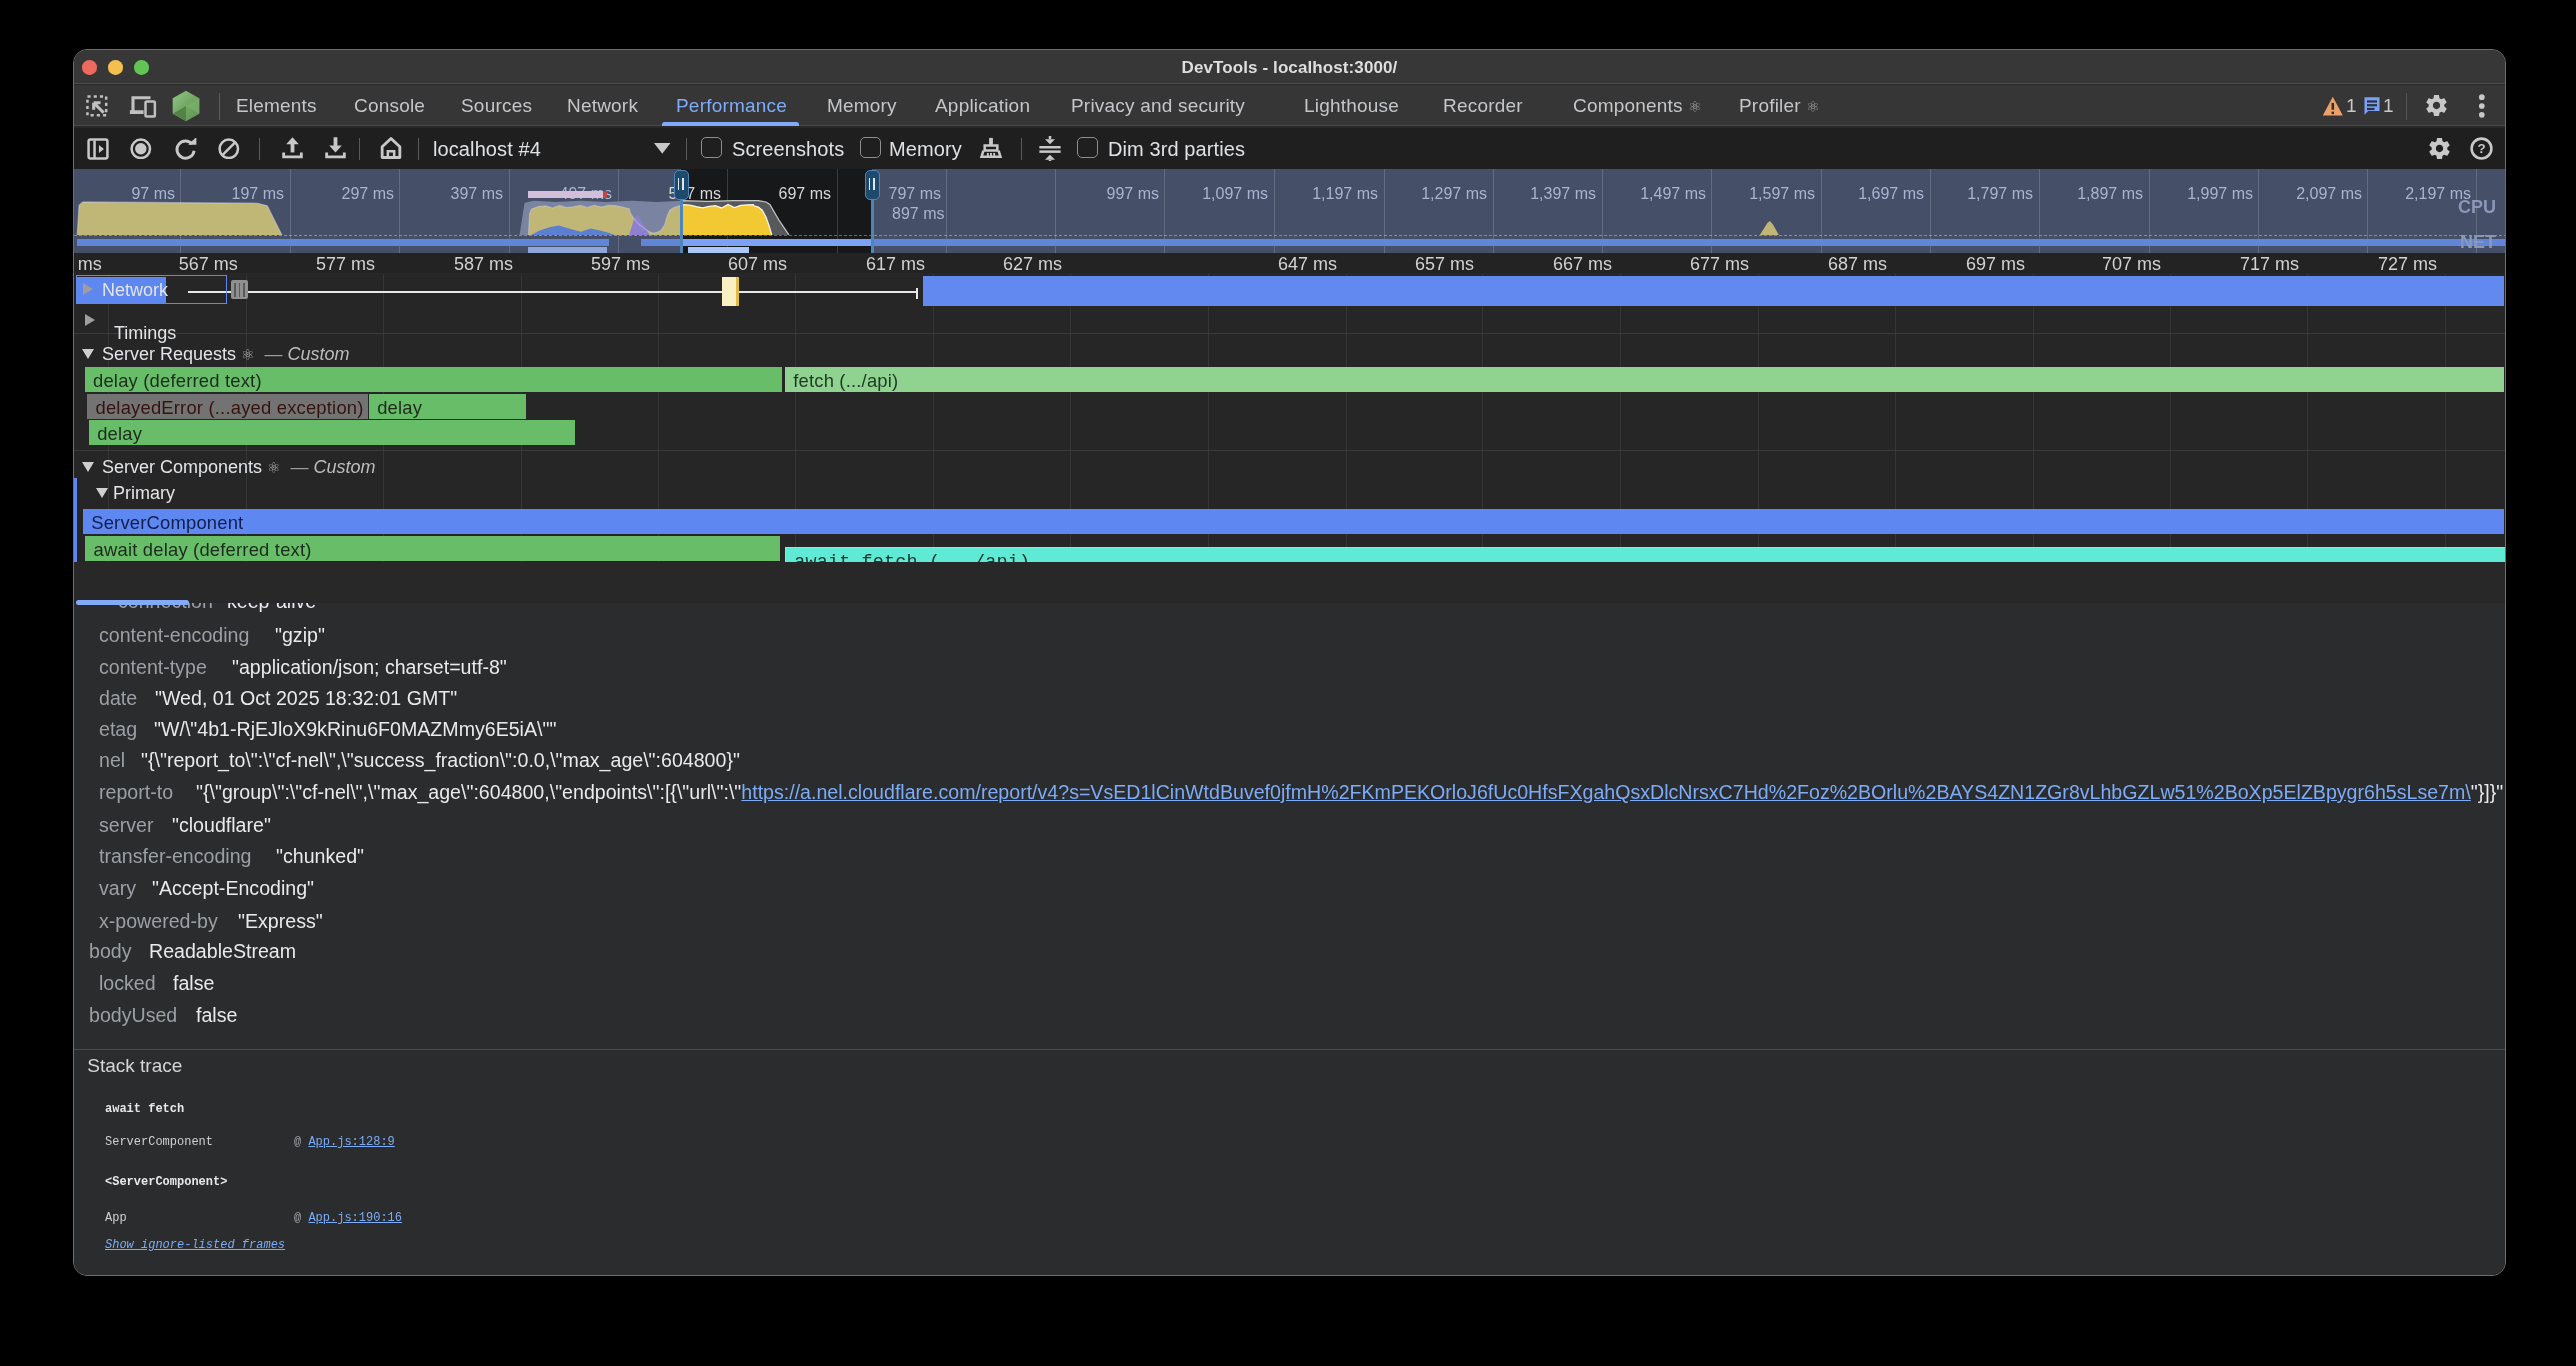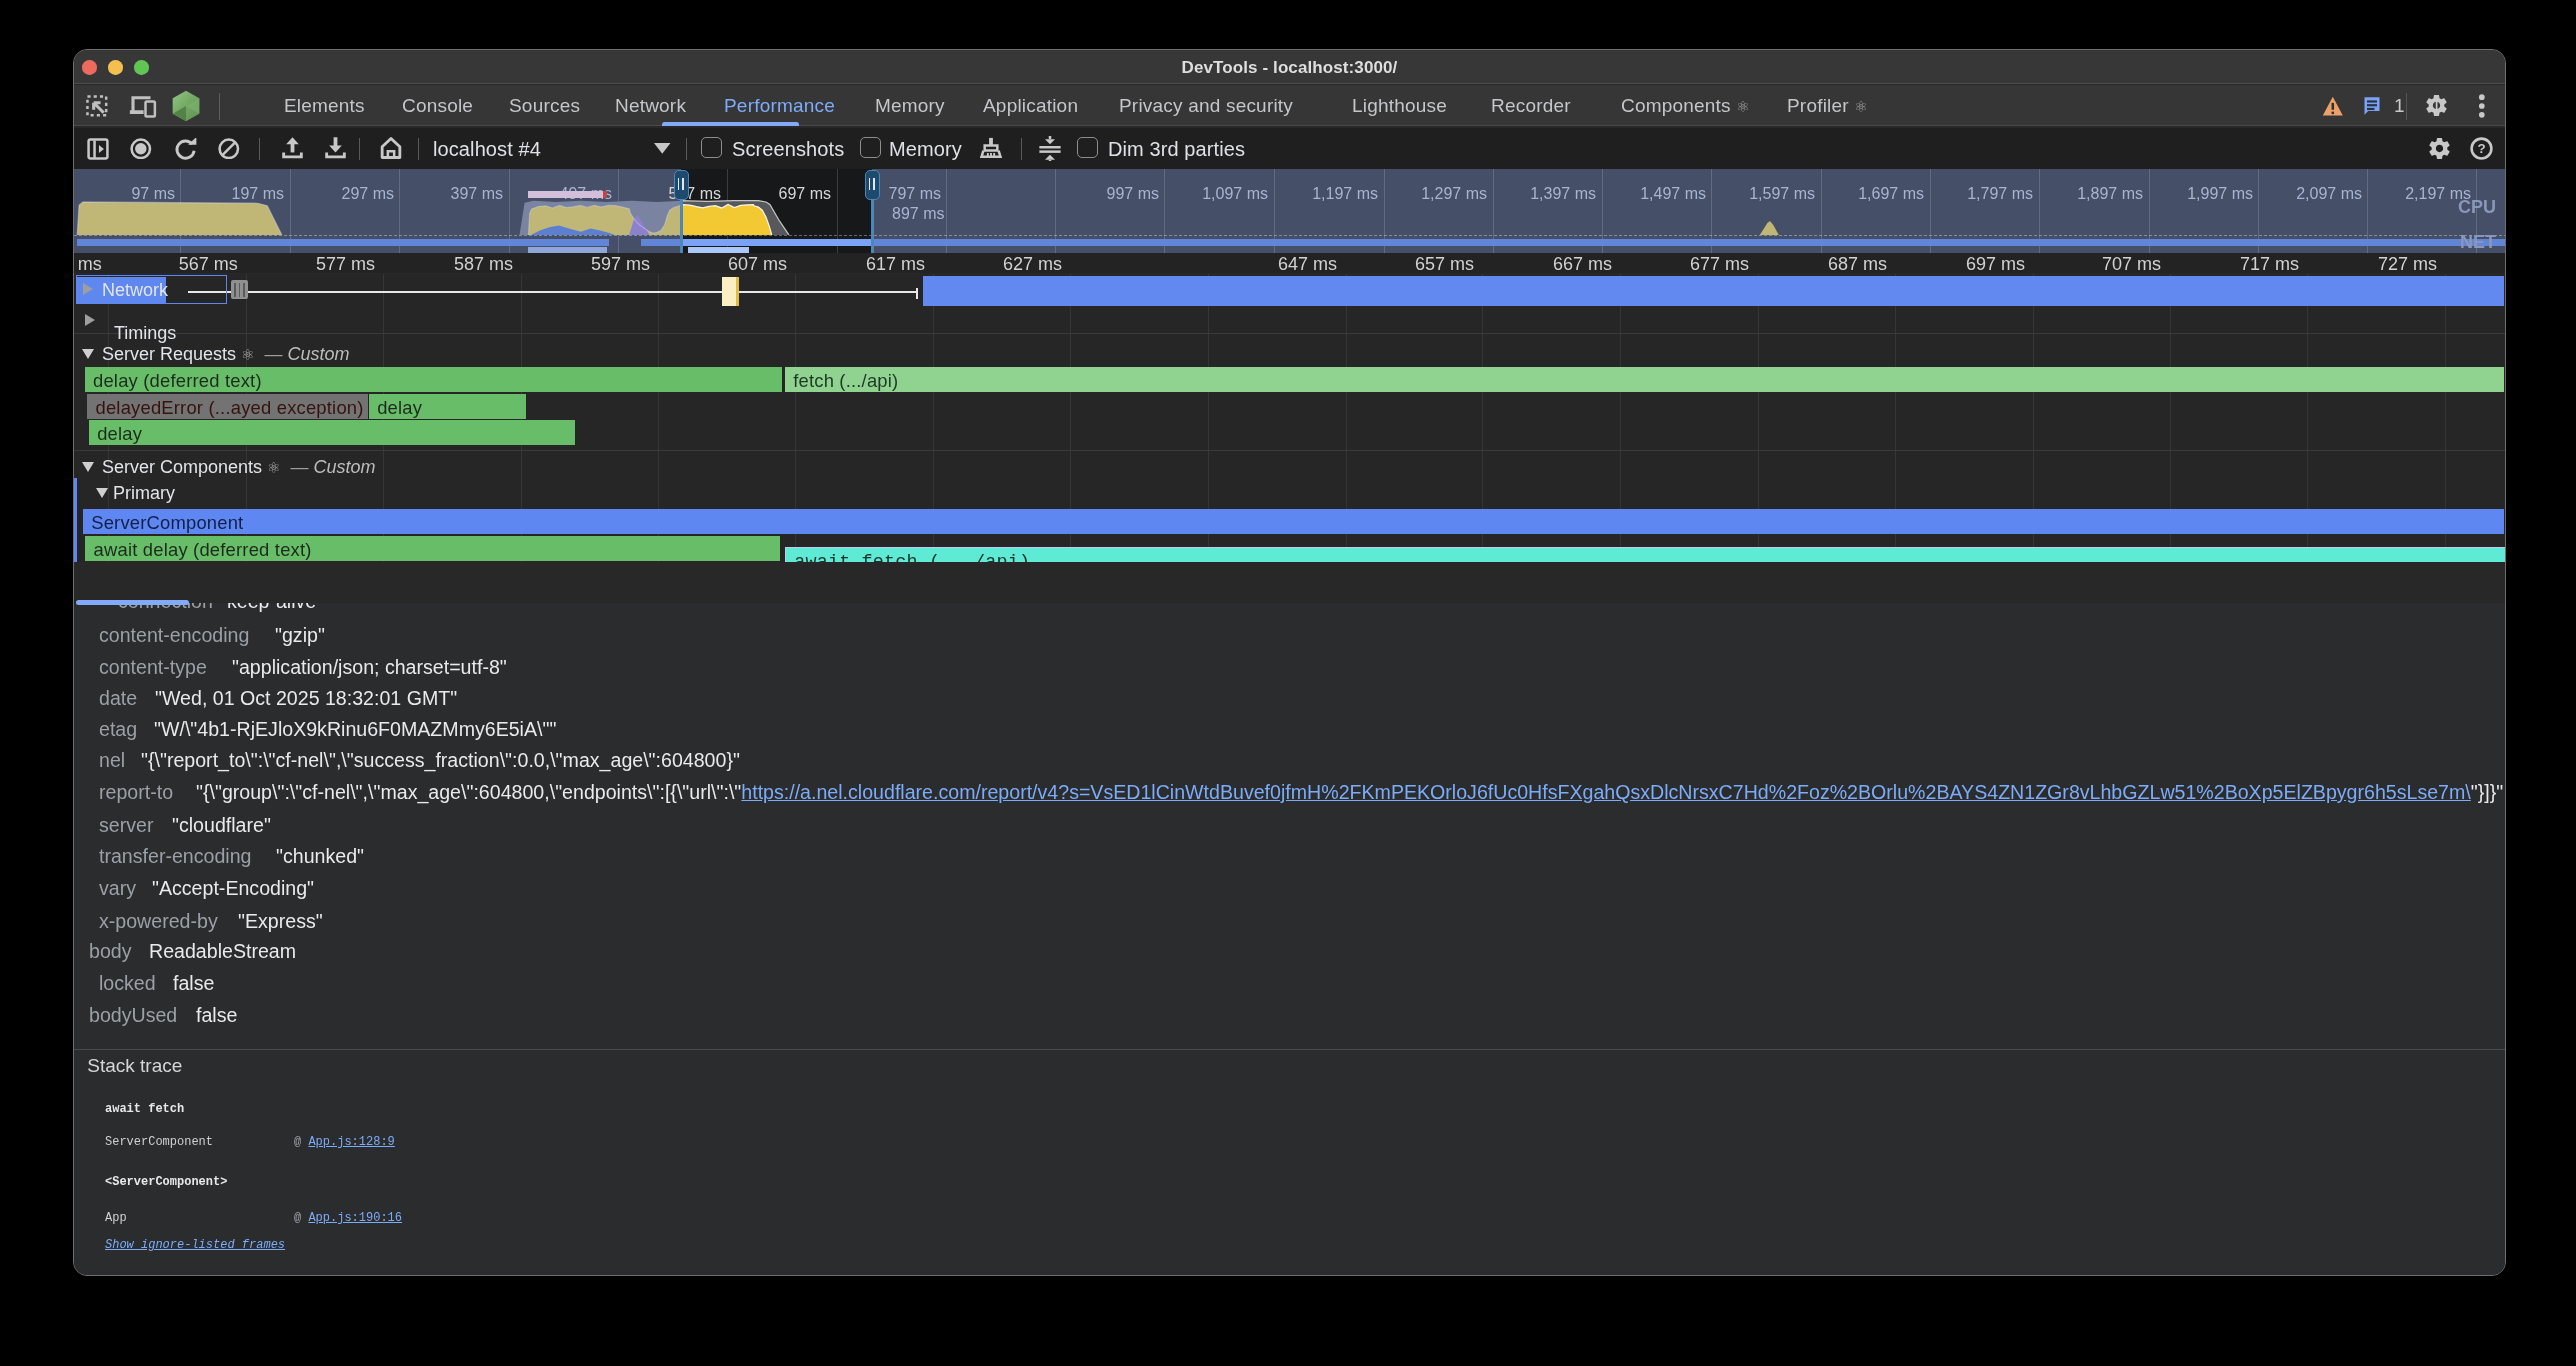--- a/index.html
+++ b/index.html
@@ -10,21 +10,21 @@
     background:#282828; border:1.3px solid #6e6e6e; border-radius:14px;
     overflow:hidden;
   }
   .abs { position:absolute; }
   
   #titlebar { position:absolute; left:0; top:0; width:100%; height:34px; background:#373737; border-bottom:1.3px solid #4e4e4e; }
   .tl { position:absolute; top:10px; width:14.6px; height:14.6px; border-radius:50%; }
   #title { position:absolute; width:100%; text-align:center; top:8.2px; font-size:17px; font-weight:bold; color:#dedede; letter-spacing:0.1px; }
   
   #tabbar { position:absolute; left:0; top:35px; width:100%; height:41px; background:#363636; border-bottom:1.3px solid #4a4a4a; }
-  .tab { position:absolute; top:10px; font-size:19px; letter-spacing:0.2px; color:#c5c6c9; white-space:nowrap;margin-left:48px; }
+  .tab { position:absolute; top:10px; font-size:19px; letter-spacing:0.2px; color:#c5c6c9; white-space:nowrap; }
   .tabblue { color:#7facf8; }
   .vdiv { position:absolute; width:1.3px; background:#5c5c5c; }
   
   #toolbar { position:absolute; left:0; top:78px; width:100%; height:41px; background:#1f1f1f; }
   .tbtxt { position:absolute; top:9.5px; font-size:20px; letter-spacing:0.1px; color:#dfe1e5; white-space:nowrap; }
   .cbx { position:absolute; top:9px; width:21px; height:21px; border:1.9px solid #8d8d8d; border-radius:5px; background:transparent; }
   
   #overview { position:absolute; left:0; top:119px; width:100%; height:85px; background:#454f68; overflow:hidden; }
   .ovlabel { position:absolute; top:16px; font-size:16px; color:#a9b4d0; white-space:nowrap; }
   .ovgrid { position:absolute; top:0; width:1.3px; height:85px; background:rgba(255,255,255,0.16); }

